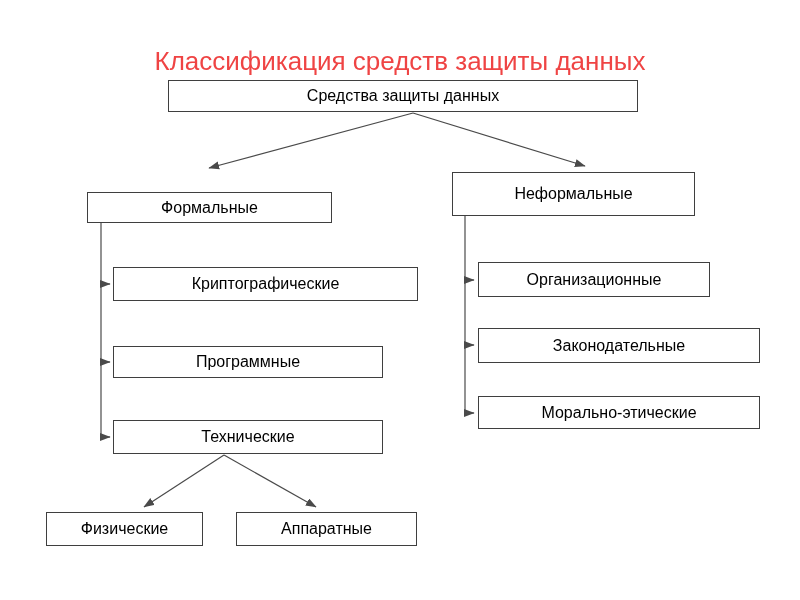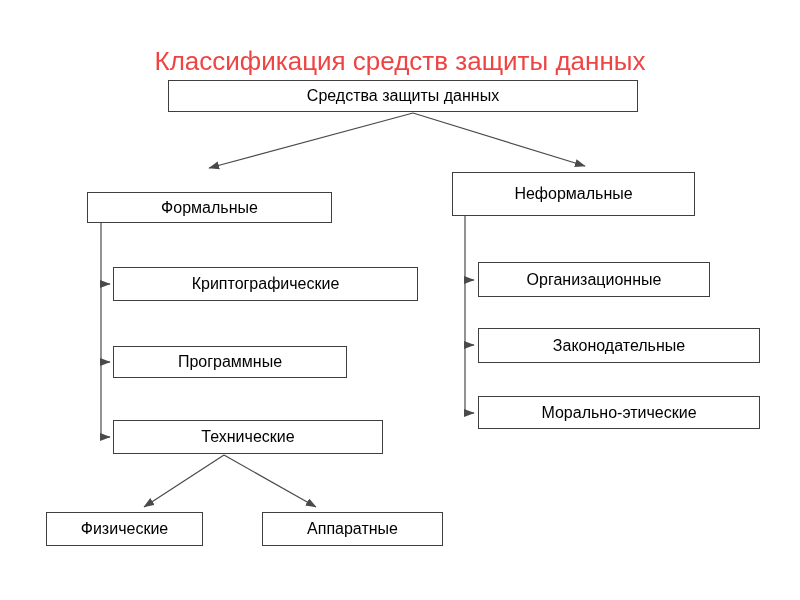--- a/index.html
+++ b/index.html
@@ -42,24 +42,24 @@
     align-items: center;
     justify-content: center;
     font-size: 16px;
     color: #000000;
     white-space: nowrap;
   }
   #node-root          { left: 168px; top:  80px; width: 470px; height: 32px; }
   #node-formal        { left:  87px; top: 172px; width: 245px; height: 31px; margin-top: 20px; }
   #node-informal      { left: 452px; top: 172px; width: 243px; height: 44px; }
   #node-crypto        { left: 113px; top: 267px; width: 305px; height: 34px; }
-  #node-software      { left: 113px; top: 346px; width: 234px; height: 32px; }
+  #node-software      { left: 113px; top: 346px; width: 270px; height: 32px; }
   #node-technical     { left: 113px; top: 420px; width: 270px; height: 34px; }
   #node-physical      { left:  46px; top: 512px; width: 157px; height: 34px; }
-  #node-hardware      { left: 236px; top: 512px; width: 181px; height: 34px; margin-left: 26px; }
+  #node-hardware      { left: 236px; top: 512px; width: 181px; height: 34px; }
   #node-organizational{ left: 478px; top: 262px; width: 232px; height: 35px; }
   #node-legislative   { left: 478px; top: 328px; width: 282px; height: 35px; text-align: center; }
   #node-moral         { left: 478px; top: 396px; width: 282px; height: 33px; }
 </style>
 </head>
 <body>
 
 <div id="stage">
 
   <svg id="connectors" viewBox="0 0 800 600" xmlns="http://www.w3.org/2000/svg">

